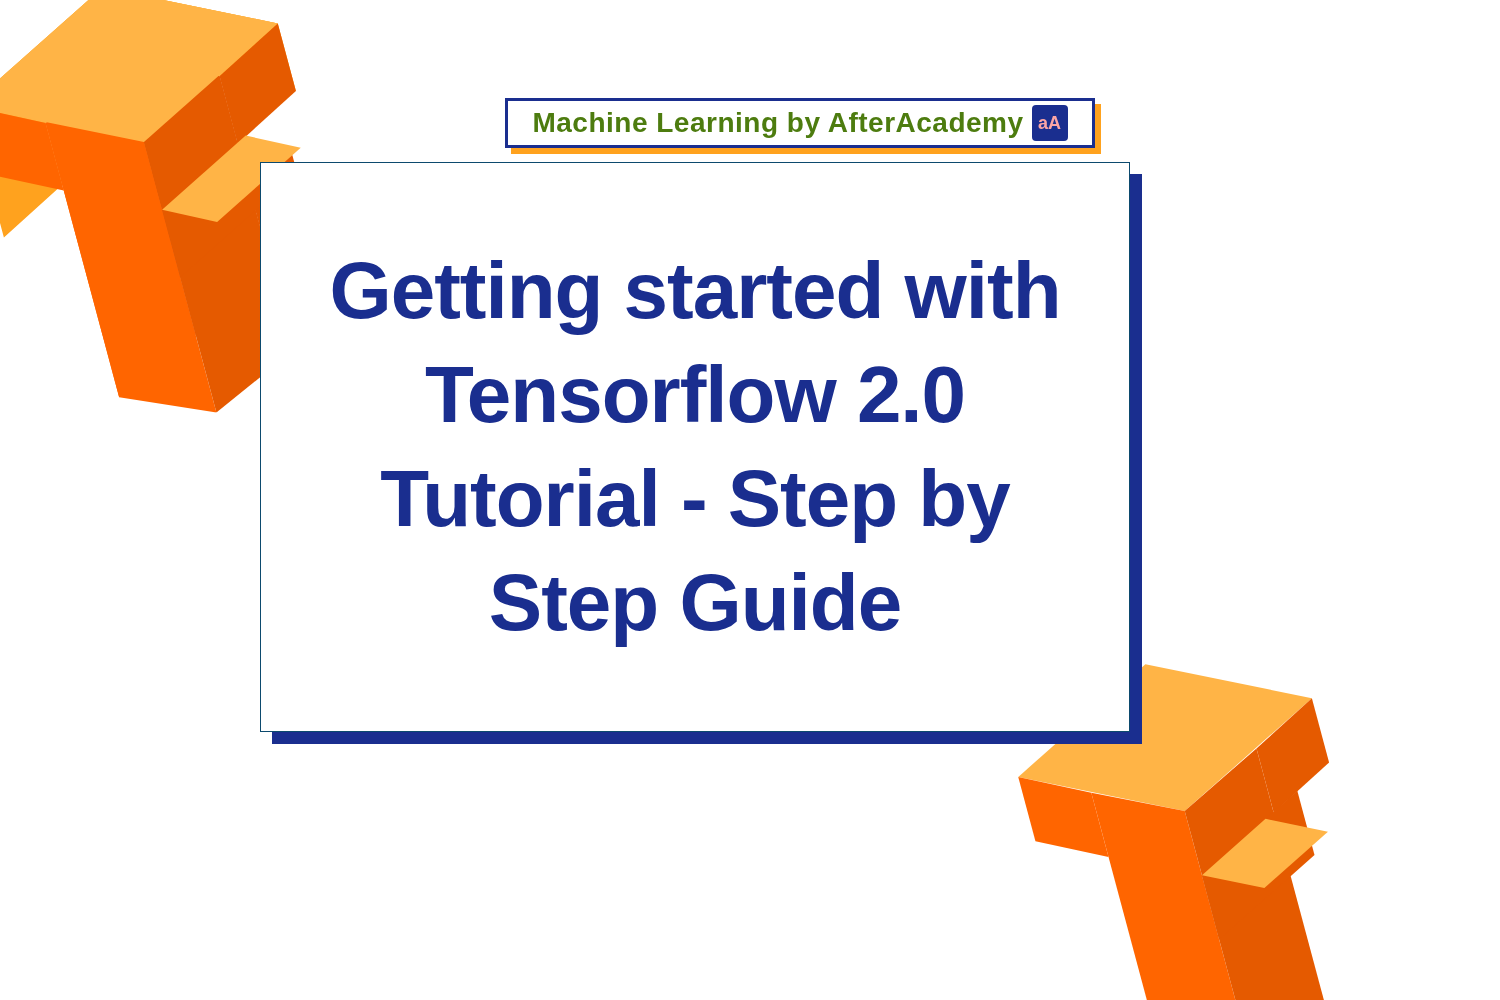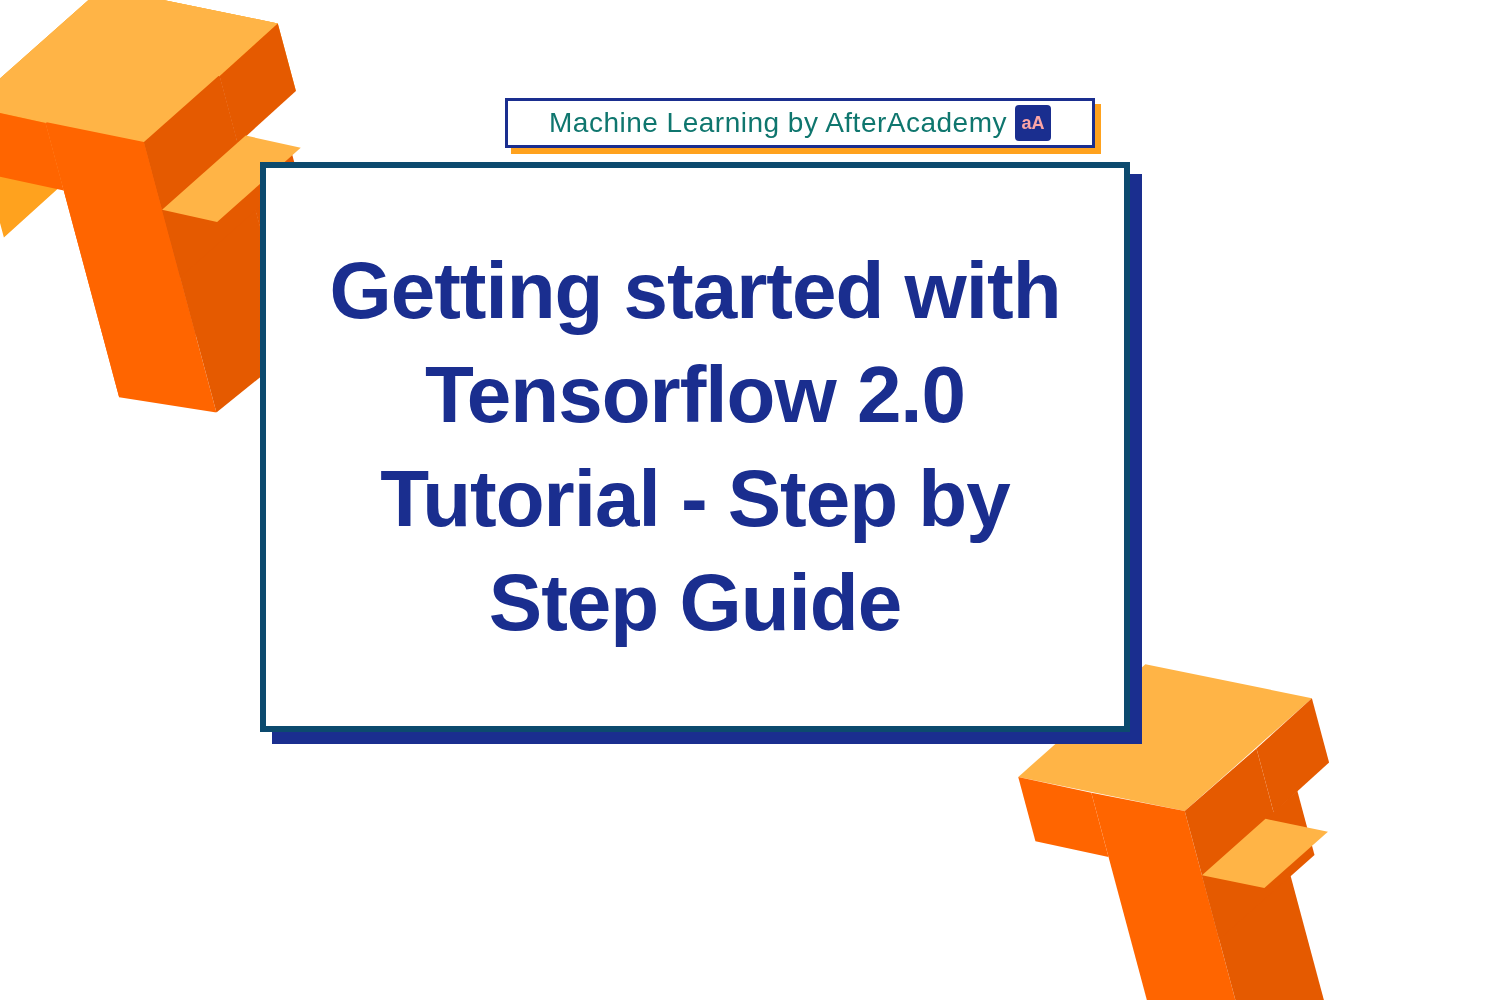--- a/index.html
+++ b/index.html
@@ -54,23 +54,23 @@
       height: 50px;
       background: #fff;
       border: 3px solid #1A2E8F;
       display: flex;
       align-items: center;
       justify-content: center;
       gap: 8px;
     }
     
     .badge-text {
-      color: #0f766e;
+      color: #4d7c0f;
       font-size: 28px;
-      font-weight: 400;
+      font-weight: 700;
       letter-spacing: 0.5px;
     }
     
     .badge-icon {
       width: 36px;
       height: 36px;
       background: #1A2E8F;
       border-radius: 4px;
       display: flex;
       align-items: center;
@@ -93,21 +93,21 @@
       width: 870px;
       height: 570px;
       background: #1A2E8F;
     }
     
     .title-box {
       position: relative;
       width: 870px;
       height: 570px;
       background: #fff;
-      border: 6px solid #0c4a6e;
+      border: 1px solid #0c4a6e;
       display: flex;
       align-items: center;
       justify-content: center;
       padding: 30px;
     }
     
     .title-text {
       color: #1A2E8F;
       font-size: 80px;
       font-weight: 800;

